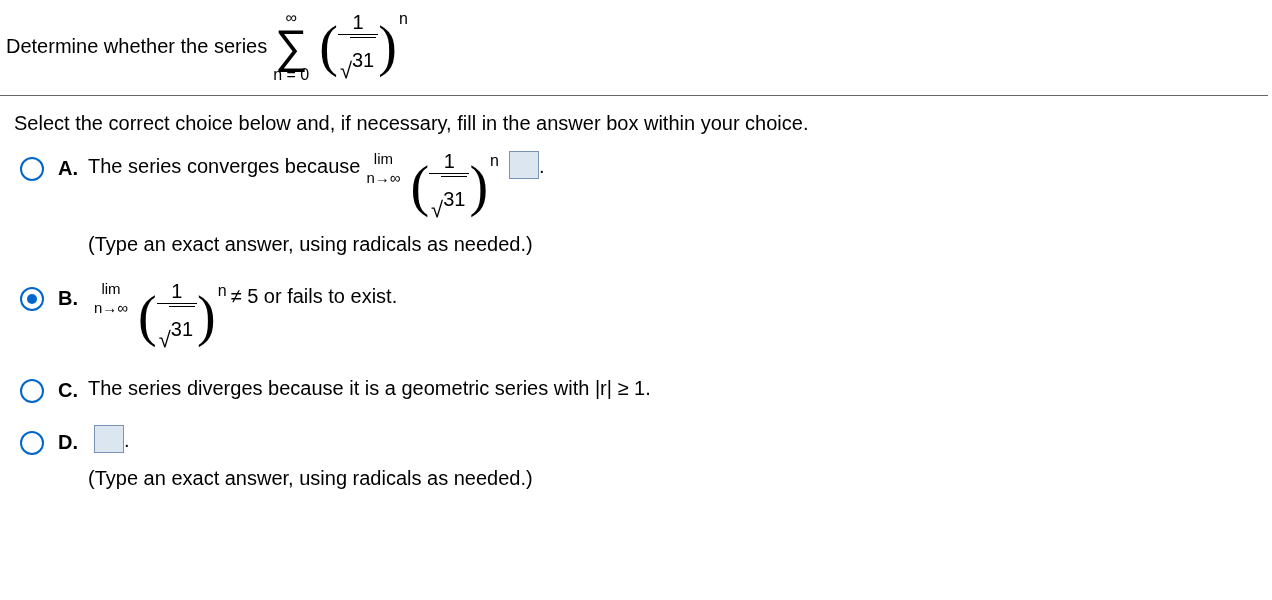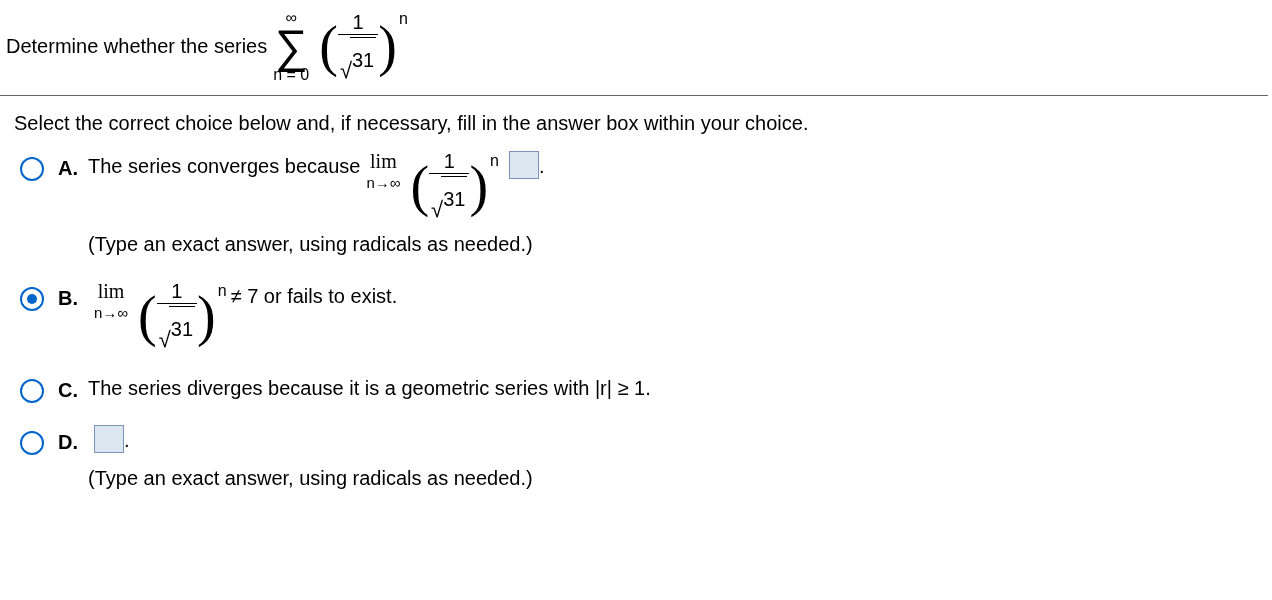--- a/index.html
+++ b/index.html
@@ -88,21 +88,21 @@
   .bigparen {
     font-size:56px; line-height:0.8; font-family: "Times New Roman", serif;
   }
   .exp-n {
     font-size:16px; align-self:flex-start; margin-left:2px; margin-top:-2px;
   }
   .limit {
     display:inline-flex; flex-direction:column; align-items:center;
     margin: 0 6px; line-height:1;
   }
-  .limit .lim { font-size:20px;font-family:Liberation Serif, serif; }
+  .limit .lim { font-size:15px; }
   .limit .to { font-size:15px; margin-top:4px; }
 </style>
 </head>
 <body>
 
 <div class="question-stem">
   <span>Determine whether the series</span>
   <span class="sum">
     <span class="top">∞</span>
     <span class="sigma">∑</span>
@@ -176,21 +176,21 @@
             <span class="num">1</span>
             <span class="bar"></span>
             <span class="den"><span class="sqrt">
                   <span class="rad">√</span>
                   <span class="arg">31</span>
                 </span></span>
           </span>
           <span class="bigparen">)</span>
           <span class="exp-n">n</span>
         </span>
-        <span> ≠ 7 or fails to exist.</span>
+        <span> ≠ 5 or fails to exist.</span>
       </div>
     </div>
   </div>
 
   <div class="choice">
     <span class="radio"></span>
     <span class="choice-label">C.</span>
     <div class="choice-body">
       <span>The series diverges because it is a geometric series with |r| ≥ 1.</span>
     </div>

